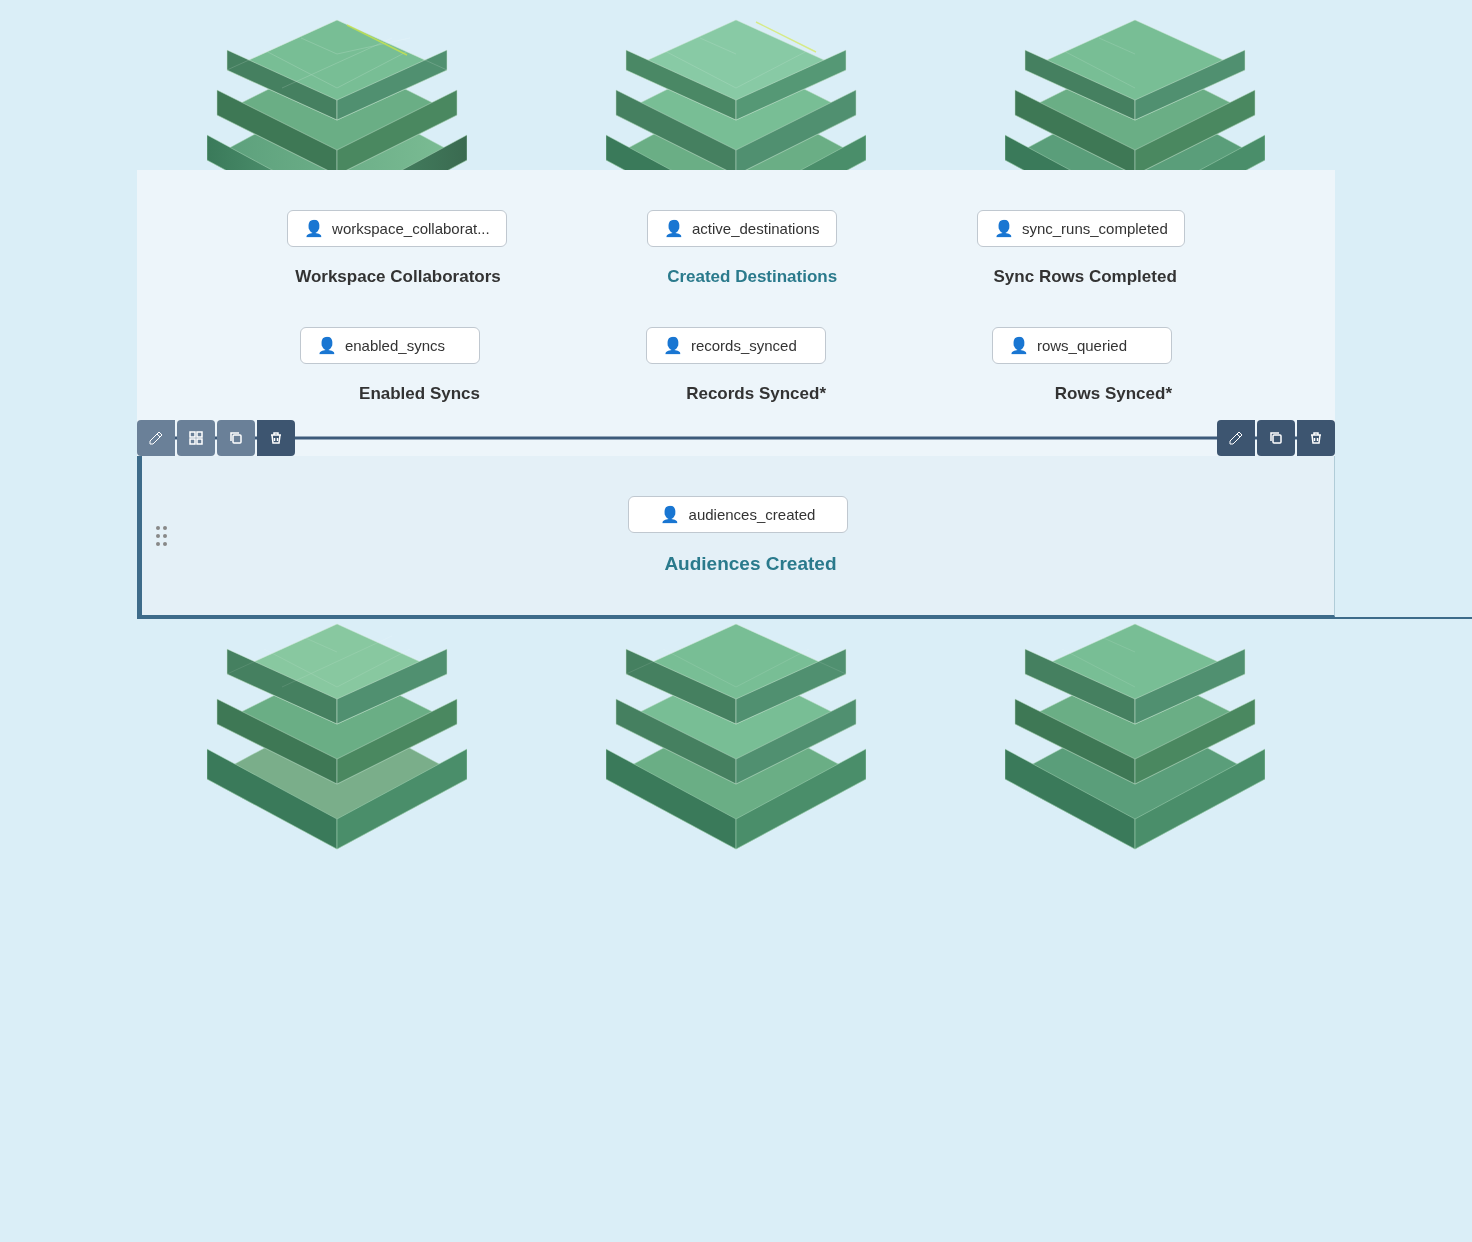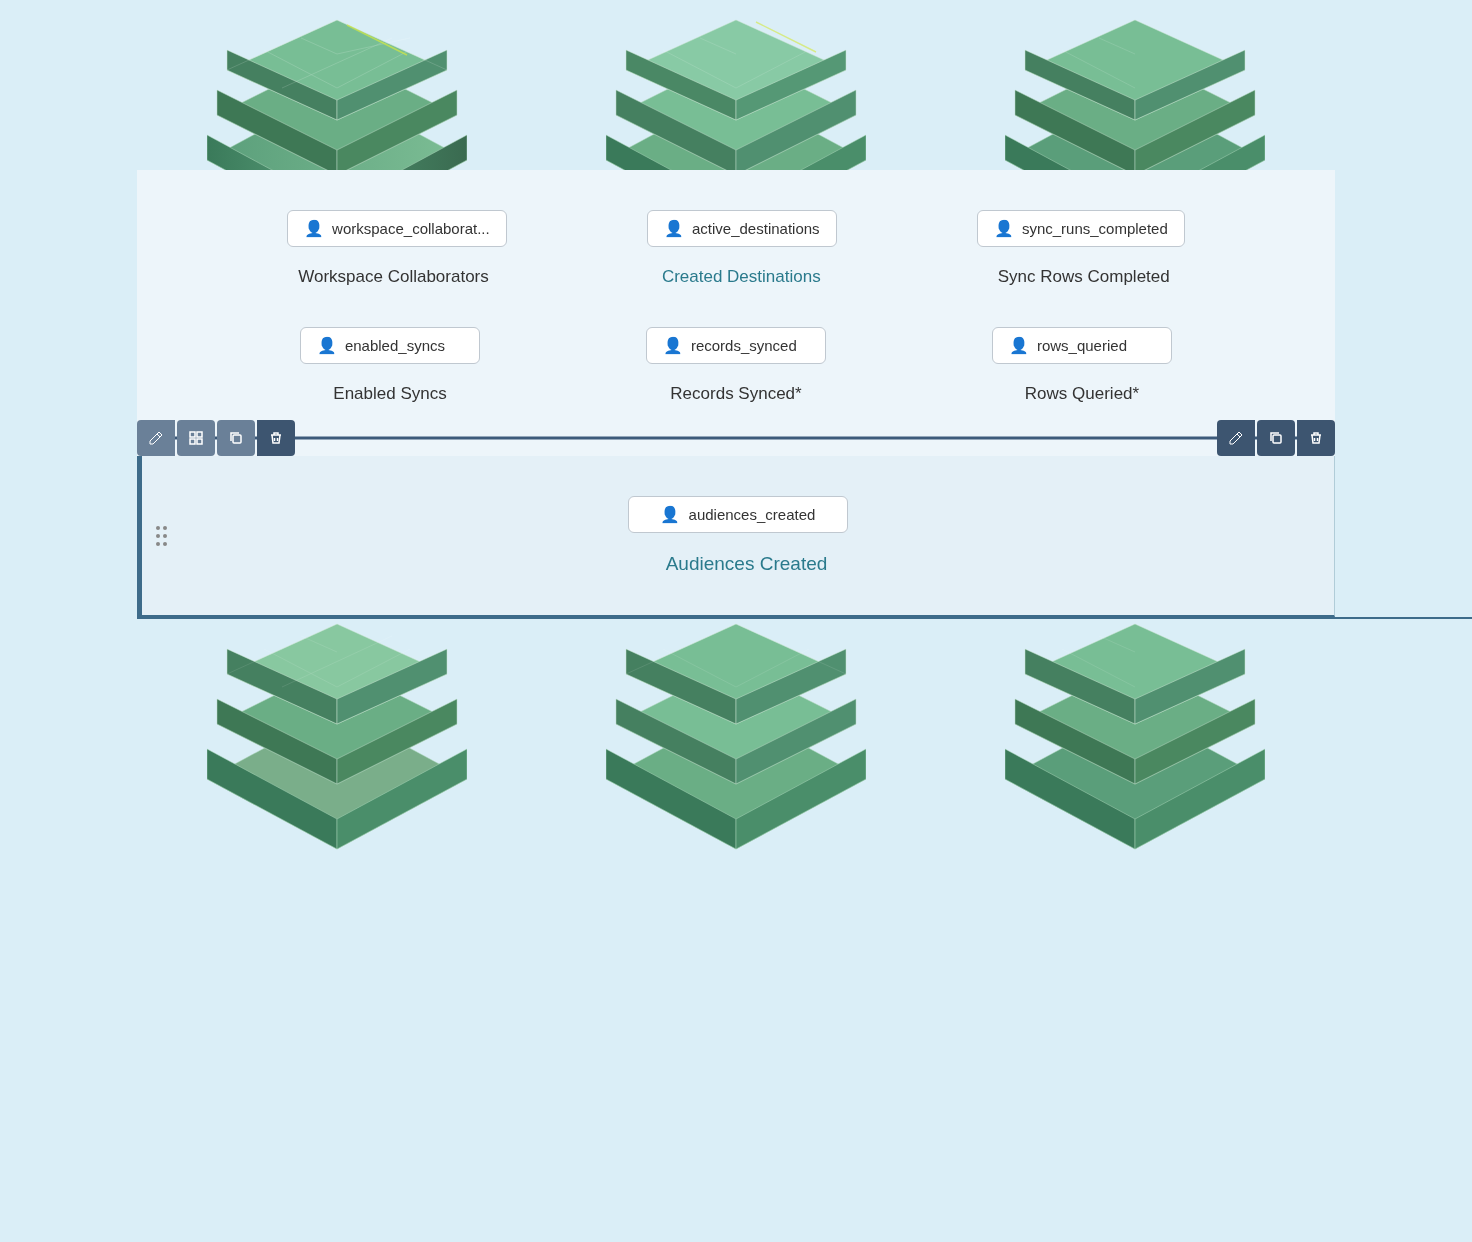--- a/index.html
+++ b/index.html
@@ -68,23 +68,23 @@
 
     .metric-label-row {
       display: flex;
       justify-content: space-around;
       align-items: center;
       margin-bottom: 40px;
     }
 
     .metric-label {
       font-size: 17px;
-      font-weight: 400;
+      font-weight: 700;
       color: #333;
-      text-align: center;
+      text-align: right;
       min-width: 180px;
     }
 
     .metric-label.teal {
       color: #2a7a8c;
     }
 
     .toolbar-btn {
       background: #5c7490;
       border: none;
@@ -273,21 +273,21 @@
       </div>
       <div class="metric-tag">
         <span style="color:#555; font-size:16px;">👤</span>
         <span>rows_queried</span>
       </div>
     </div>
 
     <div class="metric-label-row" style="margin-bottom: 0;">
       <div class="metric-label">Enabled Syncs</div>
       <div class="metric-label">Records Synced*</div>
-      <div class="metric-label">Rows Queried*</div>
+      <div class="metric-label">Rows Synced*</div>
     </div>
 
     <div style="position: relative; height: 36px; margin: 16px -80px 0 -80px;">
       <div style="position: absolute; top: 50%; left: 0; right: 0; height: 3px; background: #3d5a7a; transform: translateY(-50%);"></div>
 
       <div style="position: absolute; left: 0; top: 50%; transform: translateY(-50%); display: flex; gap: 2px;">
         <button class="toolbar-btn" style="background:#6a8098; border-radius: 4px 0 0 4px;">
           <svg width="14" height="14" viewBox="0 0 14 14" fill="white">
               <path d="M10 1L13 4L4 13H1V10L10 1Z" stroke="white" stroke-width="1" fill="none"></path>
               <line x1="8" y1="3" x2="11" y2="6" stroke="white" stroke-width="1"></line>

